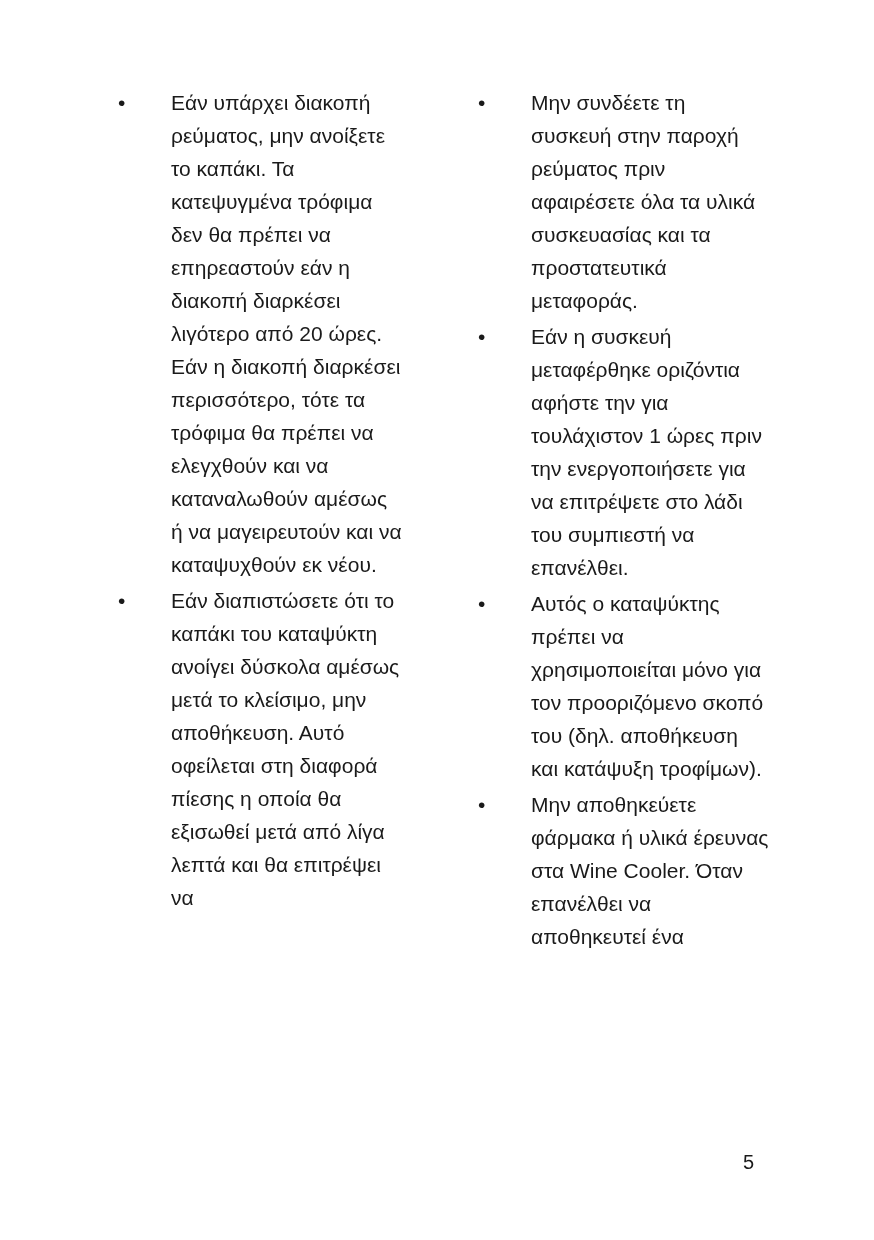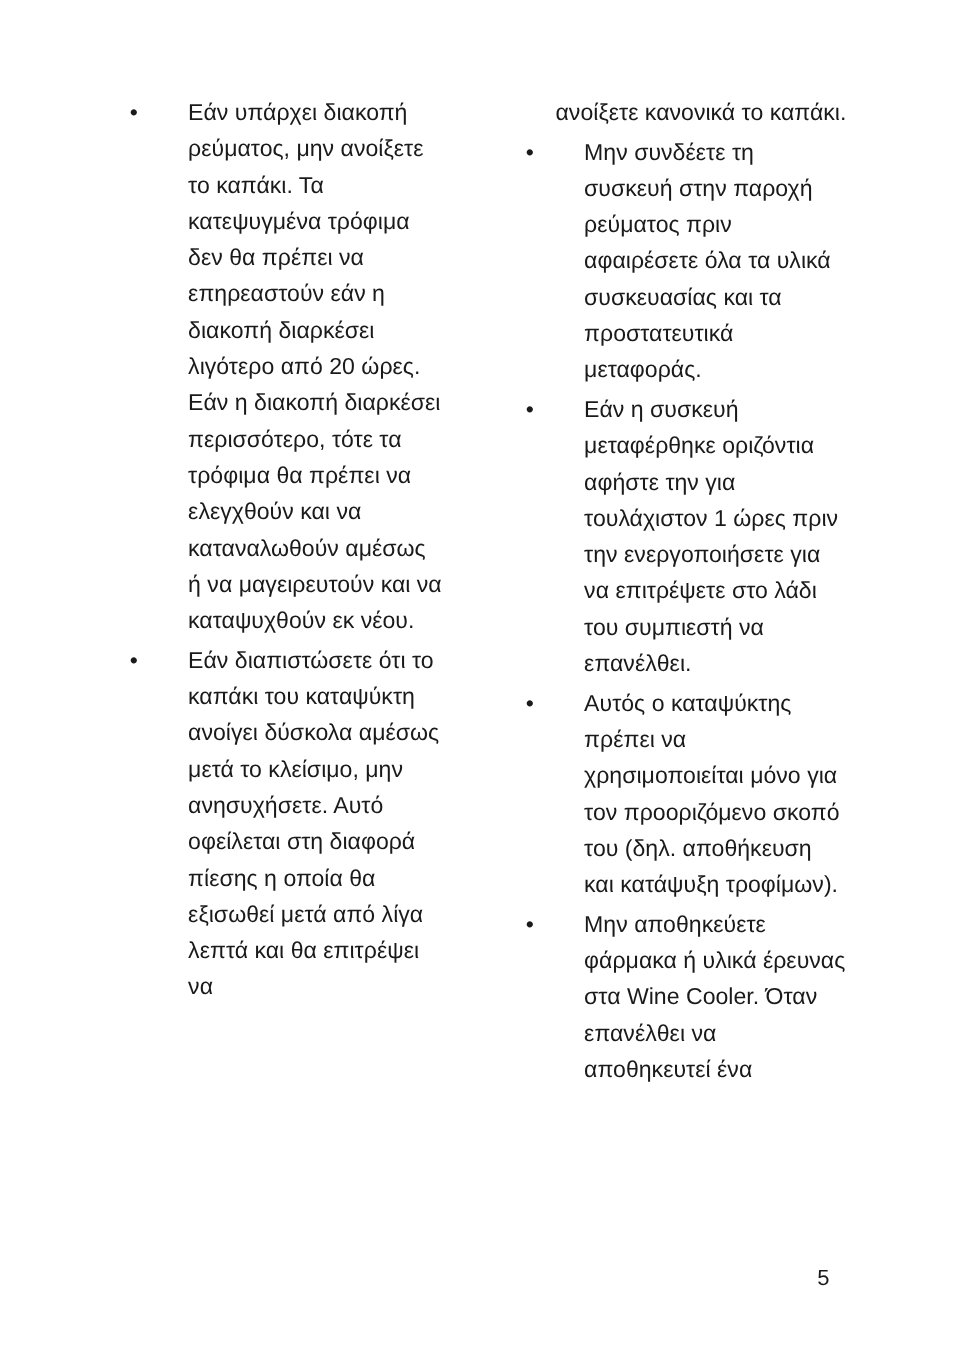--- a/index.html
+++ b/index.html
@@ -78,28 +78,27 @@
 
     <div class="column column-left">
 
       <div class="list-item">
         <span class="bullet">•</span>
         <span class="item-text">Εάν υπάρχει διακοπή ρεύματος, μην ανοίξετε το καπάκι. Τα κατεψυγμένα τρόφιμα δεν θα πρέπει να επηρεαστούν εάν η διακοπή διαρκέσει λιγότερο από 20 ώρες. Εάν η διακοπή διαρκέσει περισσότερο, τότε τα τρόφιμα θα πρέπει να ελεγχθούν και να καταναλωθούν αμέσως ή να μαγειρευτούν και να καταψυχθούν εκ νέου.</span>
       </div>
 
       <div class="list-item">
         <span class="bullet">•</span>
-        <span class="item-text">Εάν διαπιστώσετε ότι το καπάκι του καταψύκτη ανοίγει δύσκολα αμέσως μετά το κλείσιμο, μην ανησυχήσετε. Αυτό οφείλεται στη διαφορά πίεσης η οποία θα εξισωθεί μετά από λίγα λεπτά και θα επιτρέψει να</span>
+        <span class="item-text">Εάν διαπιστώσετε ότι το καπάκι του καταψύκτη ανοίγει δύσκολα αμέσως μετά το κλείσιμο, μην αποθήκευση. Αυτό οφείλεται στη διαφορά πίεσης η οποία θα εξισωθεί μετά από λίγα λεπτά και θα επιτρέψει να</span>
       </div>
 
     </div>
 
     <div class="column column-right">
 
-      <p class="continuation">ανοίξετε κανονικά το καπάκι.</p>
 
       <div class="list-item">
         <span class="bullet">•</span>
         <span class="item-text">Μην συνδέετε τη συσκευή στην παροχή ρεύματος πριν αφαιρέσετε όλα τα υλικά συσκευασίας και τα προστατευτικά μεταφοράς.</span>
       </div>
 
       <div class="list-item">
         <span class="bullet">•</span>
         <span class="item-text">Εάν η συσκευή μεταφέρθηκε οριζόντια αφήστε την για τουλάχιστον 1 ώρες πριν την ενεργοποιήσετε για να επιτρέψετε στο λάδι του συμπιεστή να επανέλθει.</span>
       </div>

